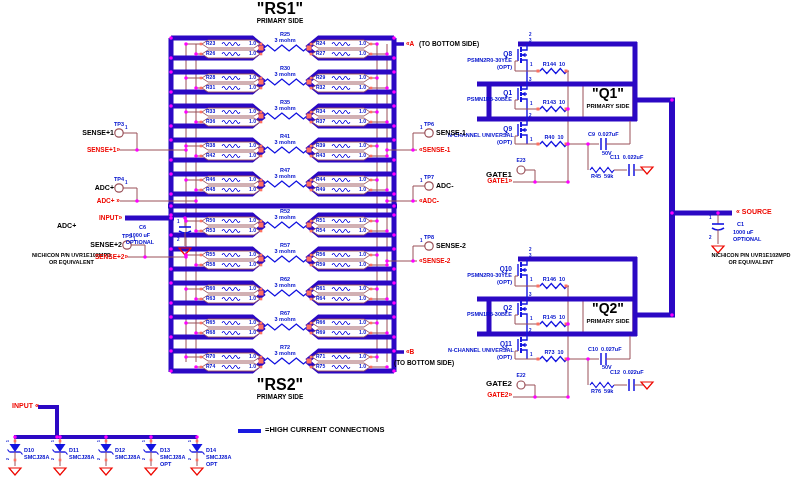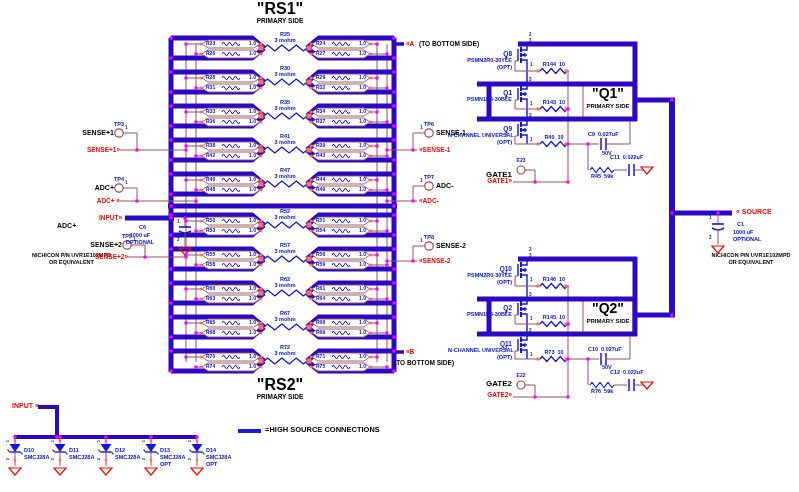--- a/index.html
+++ b/index.html
@@ -683,21 +683,21 @@
   <div class="lbl t55" style="left:733px;top:229px">1000 uF</div>
   <div class="lbl t55" style="left:733px;top:236px">OPTIONAL</div>
   <div class="lbl t45" style="left:709px;top:215px">1</div>
   <div class="lbl t45" style="left:709px;top:235px">2</div>
 
   <div class="lbl t55 black ctr" style="left:14px;top:252px;width:115px">NICHICON P/N UVR1E102MPD</div>
   <div class="lbl t55 black ctr" style="left:14px;top:259px;width:115px">OR EQUIVALENT</div>
   <div class="lbl t55 black ctr" style="left:703px;top:252px;width:96px">NICHICON P/N UVR1E102MPD</div>
   <div class="lbl t55 black ctr" style="left:703px;top:259px;width:96px">OR EQUIVALENT</div>
 
-  <div class="lbl t75 black" style="left:265px;top:426px">=HIGH SOURCE CONNECTIONS</div>
+  <div class="lbl t75 black" style="left:265px;top:426px">=HIGH CURRENT CONNECTIONS</div>
 
 <div class="rsrow" style="top: 48px;">
       <div class="lbl t55 ctr cref">R25</div>
       <div class="lbl t55 ctr cval">3 mohm</div>
       <div class="lbl t5 r0r">R23</div>
       <div class="lbl t5 rt r0v">1.0</div>
       <div class="lbl t5 r1r">R26</div>
       <div class="lbl t5 rt r1v">1.0</div>
       <div class="lbl t5 r2r">R24</div>
       <div class="lbl t5 rt r2v">1.0</div>

